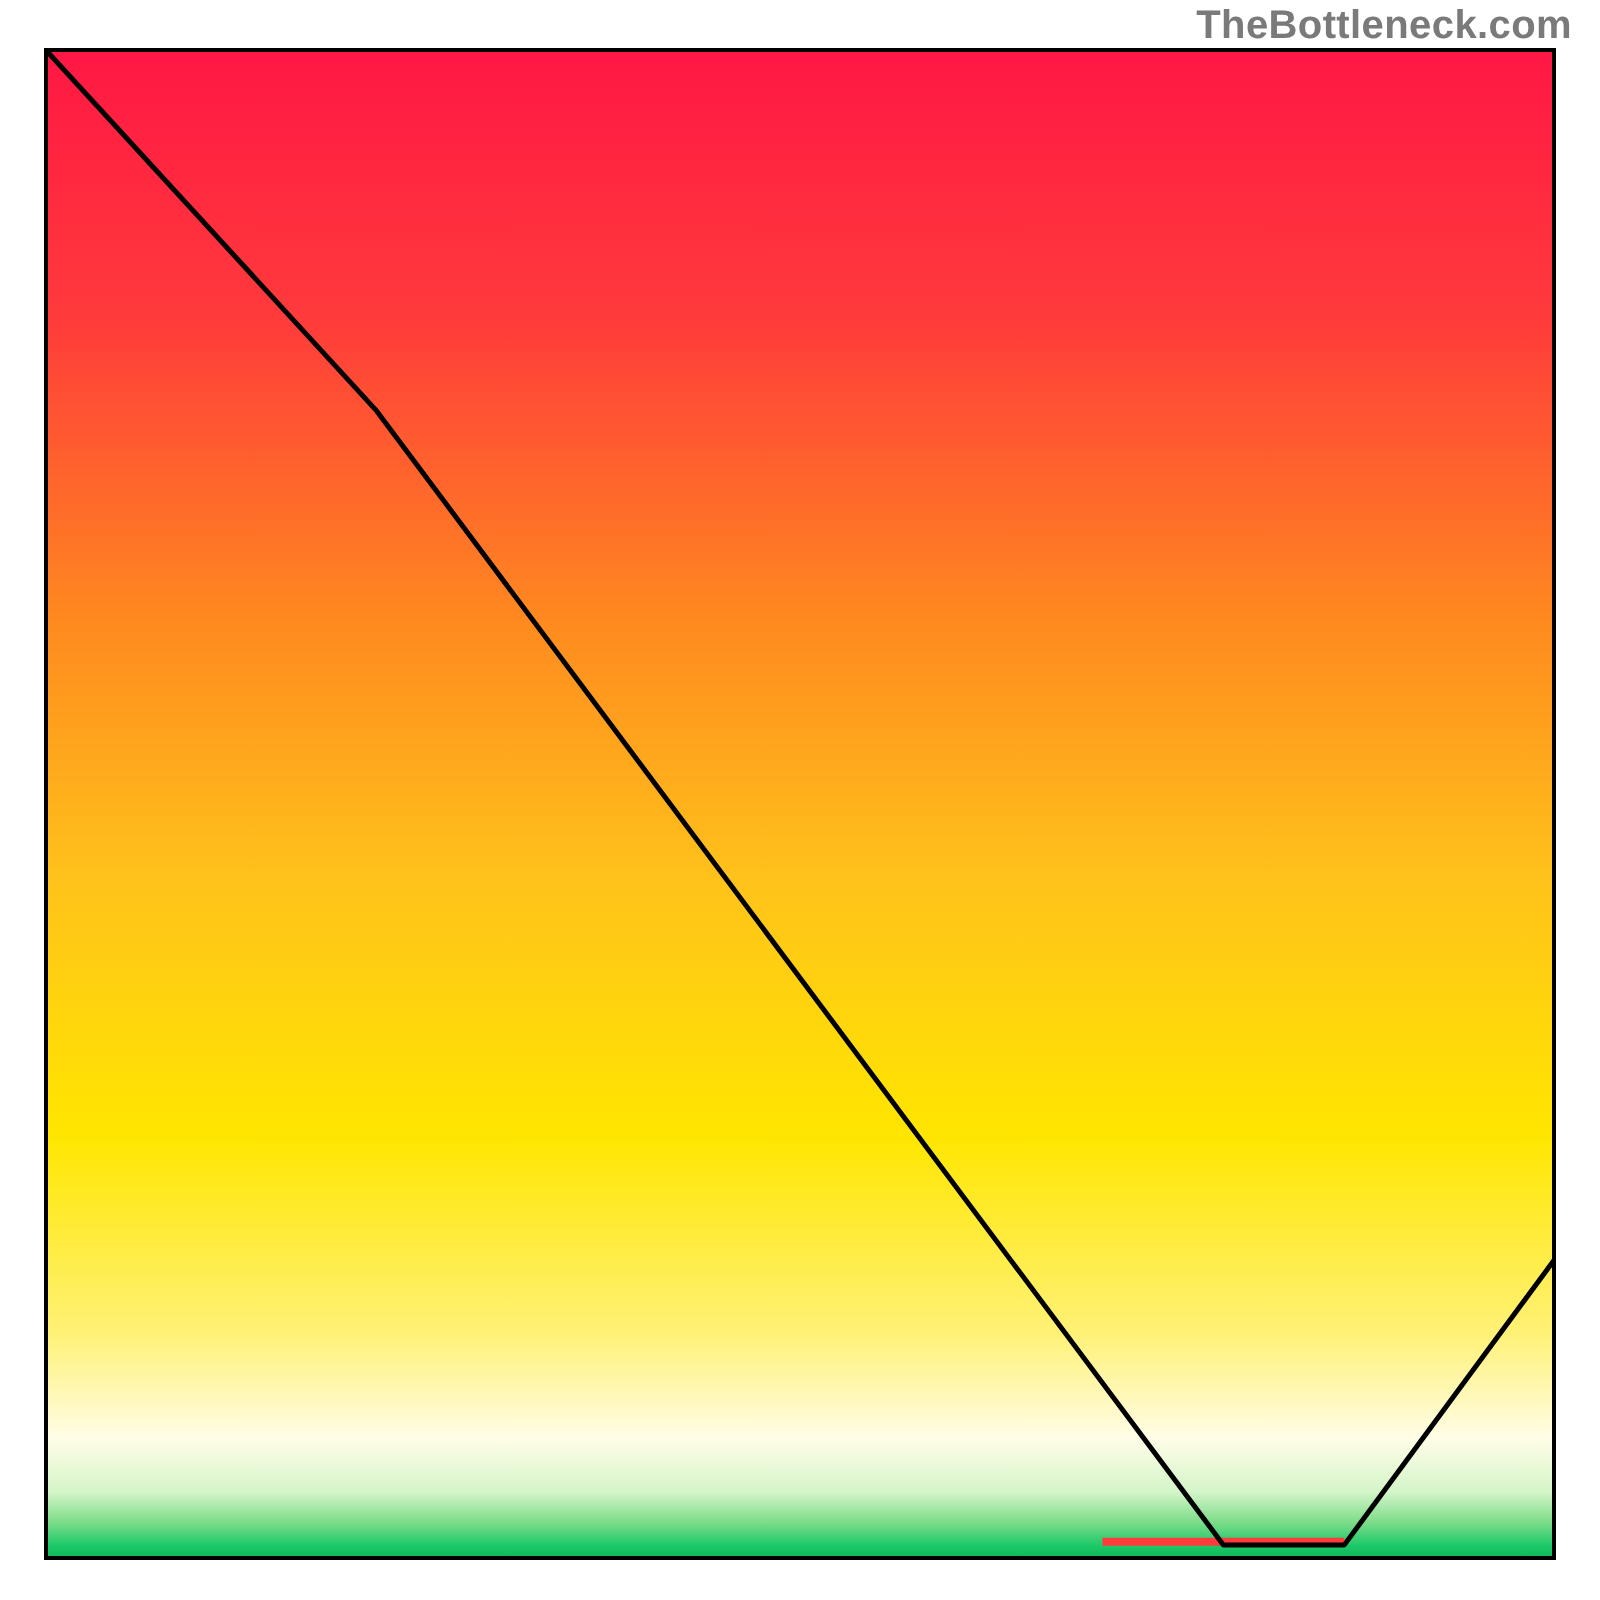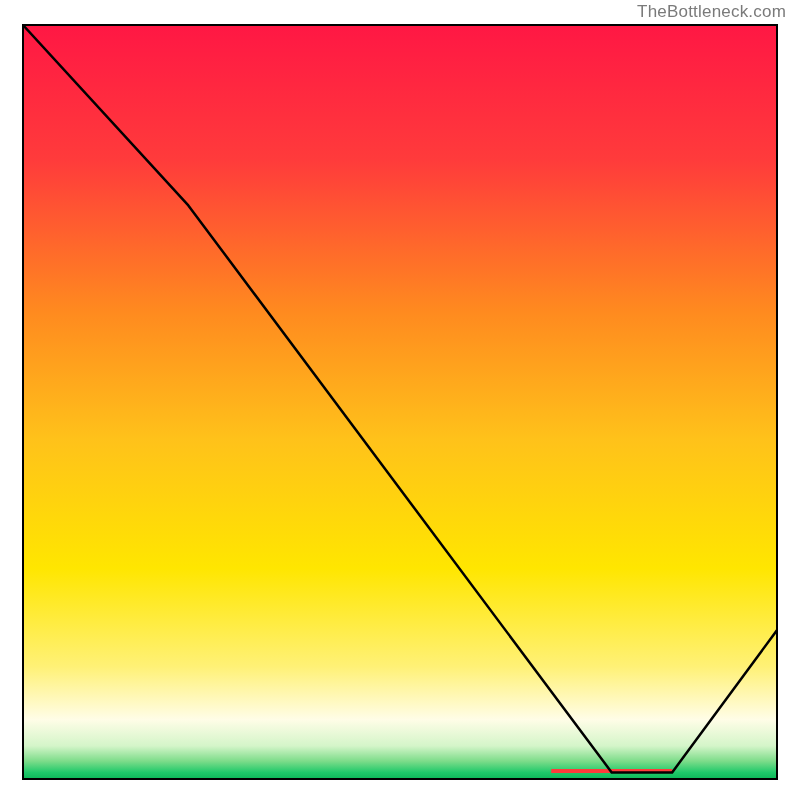--- a/index.html
+++ b/index.html
@@ -13,23 +13,23 @@
   }
   .container {
     position: relative;
     width: 800px;
     height: 800px;
   }
   .watermark {
     position: absolute;
     top: 2px;
     right: 14px;
-    font-size: 17px;
+    font-size: 20px;
     color: #7a7a7a;
-    font-weight: 400;
+    font-weight: 700;
     letter-spacing: 0.2px;
   }
   .plot {
     position: absolute;
     left: 22px;
     top: 24px;
     width: 756px;
     height: 756px;
   }
 </style>

